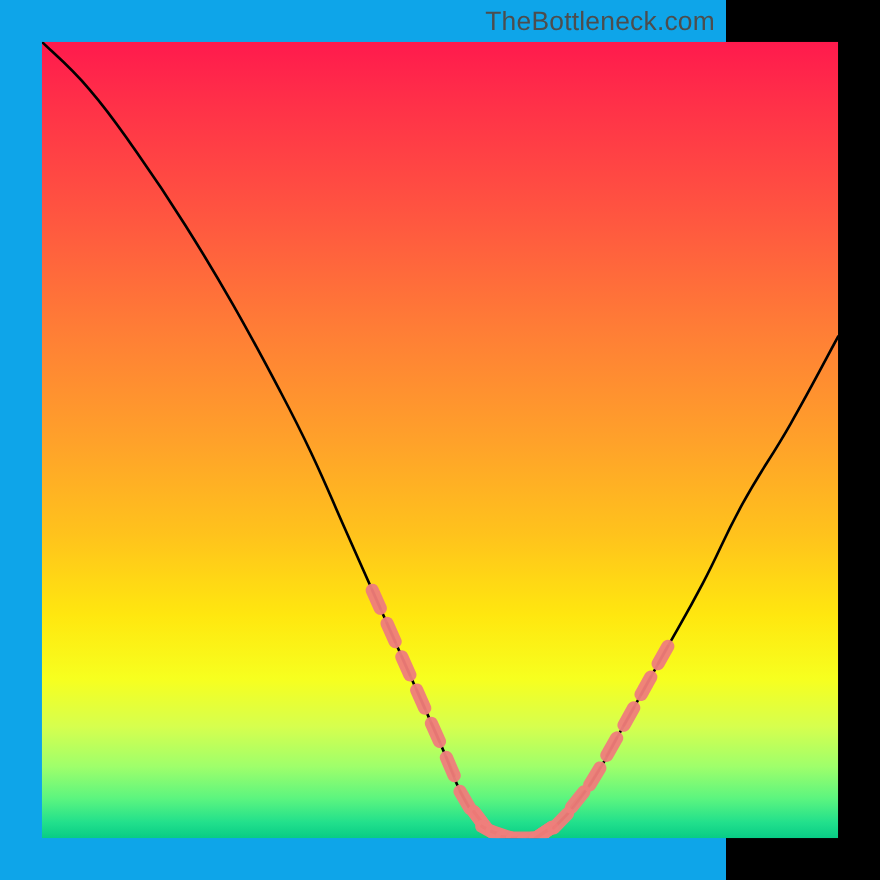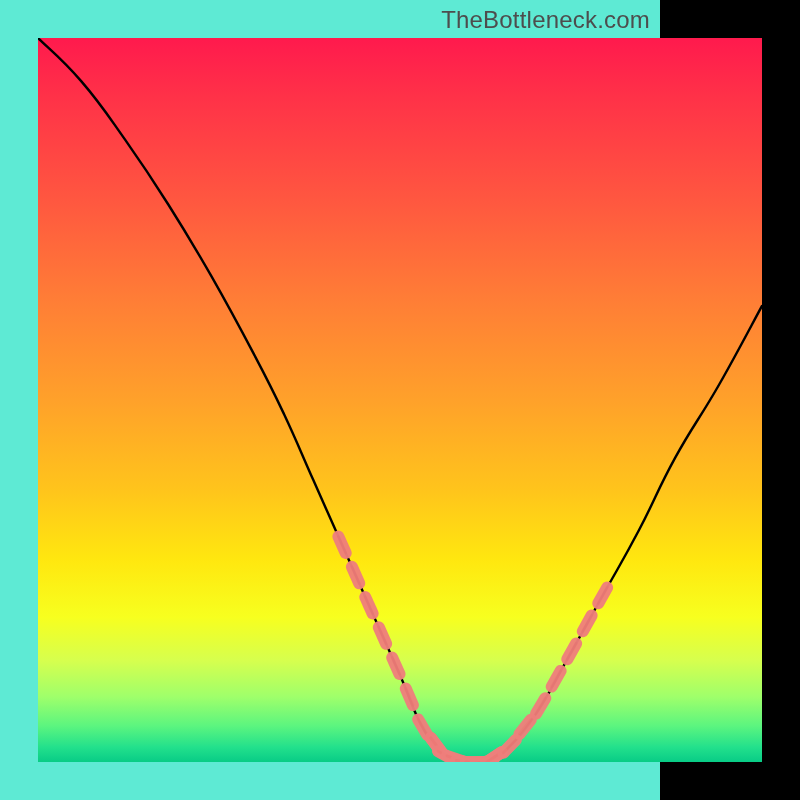--- a/index.html
+++ b/index.html
@@ -8,21 +8,21 @@
     width: 800px;
     height: 800px;
     background: #000;
     overflow: hidden;
     font-family: Arial, Helvetica, sans-serif;
   }
   .frame {
     position: relative;
     width: 660px;
     height: 800px;
-    background: #5eead4;
+    background: #0ea5e9;
   }
   .plot {
     position: absolute;
     left: 38px;
     top: 38px;
     width: 724px;
     height: 724px;
     overflow: hidden;
   }
   .gradient {

